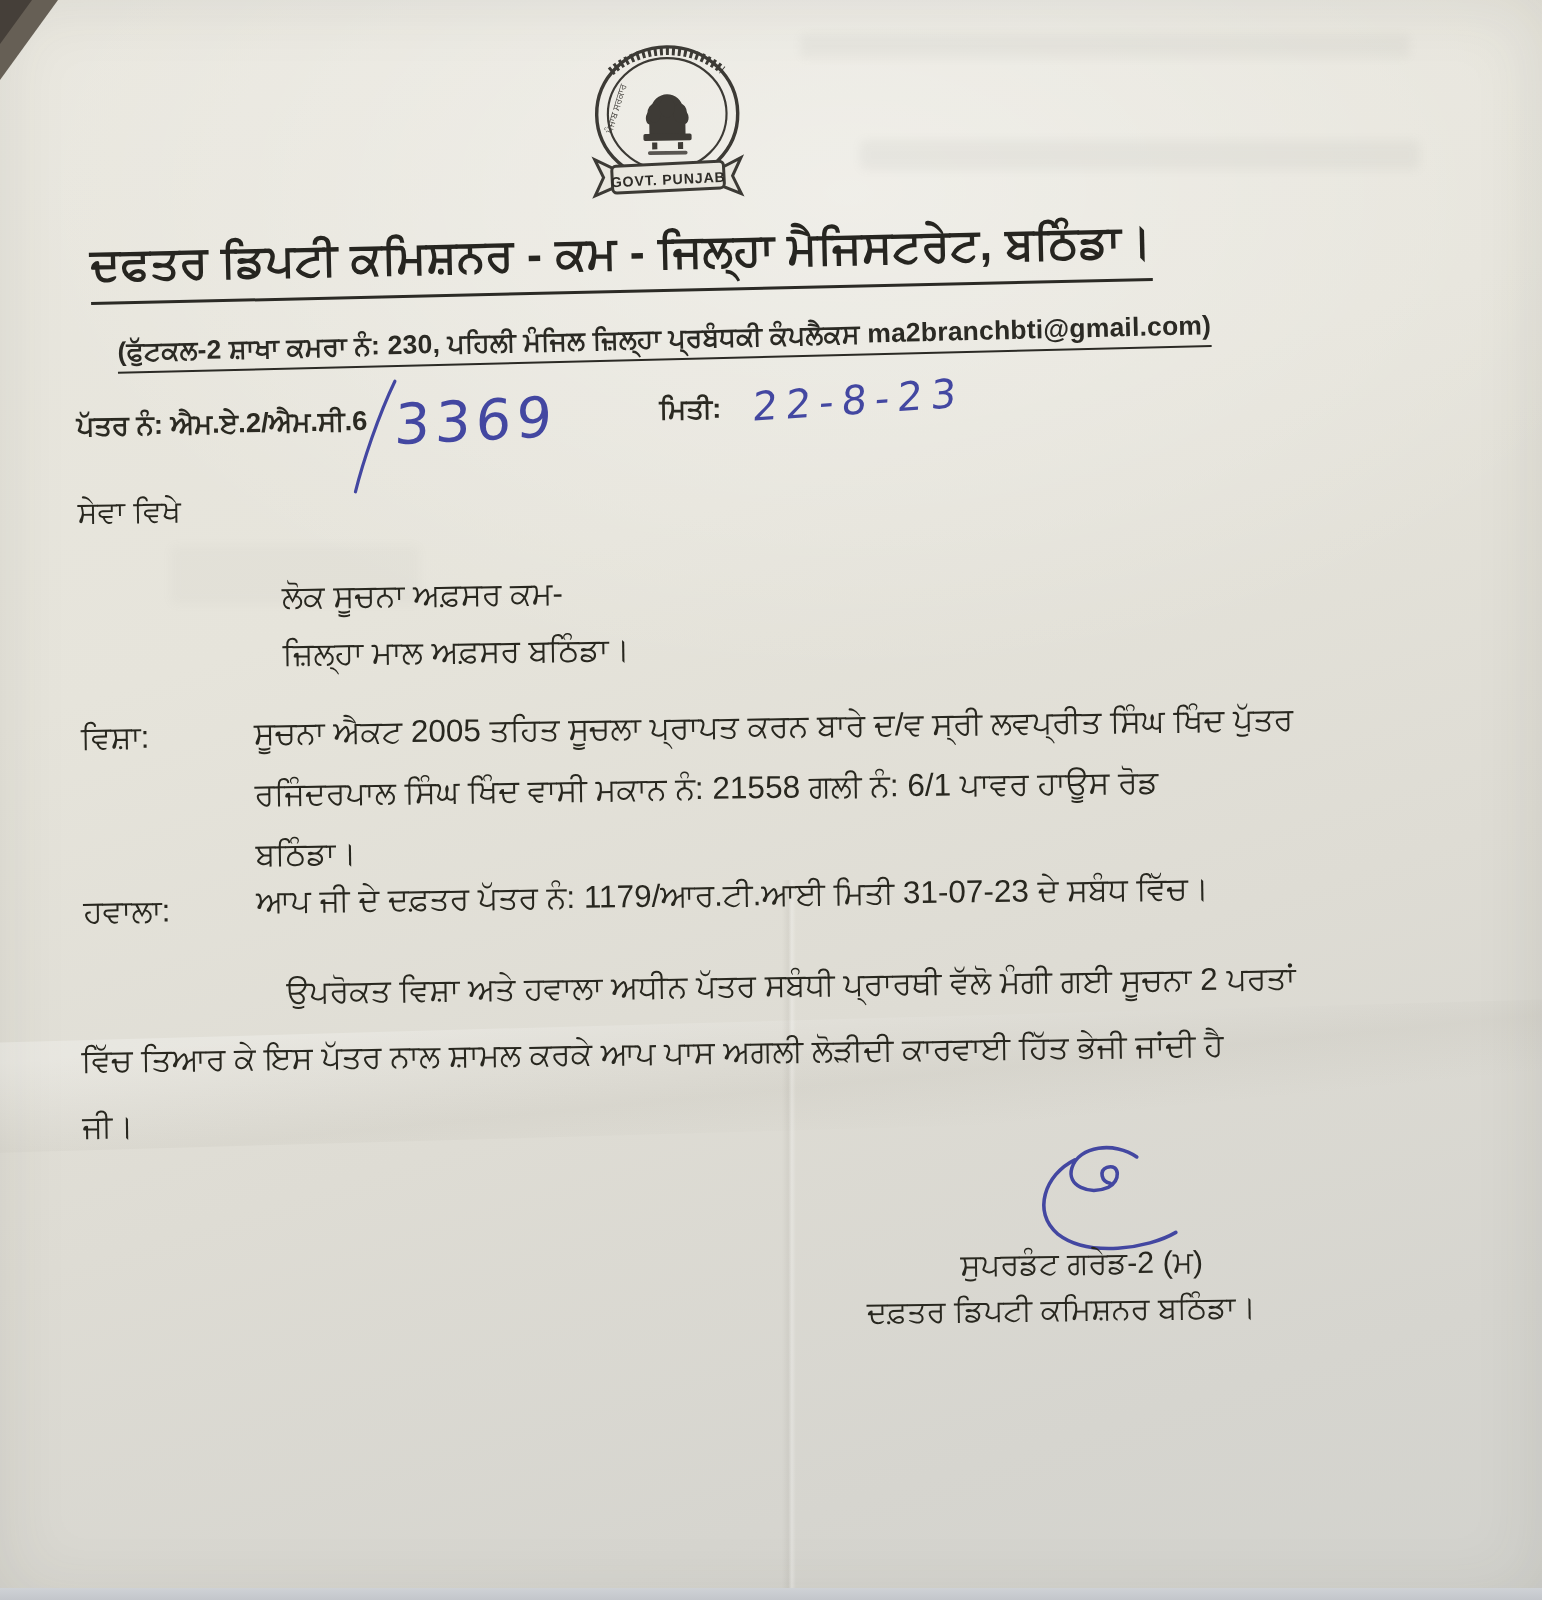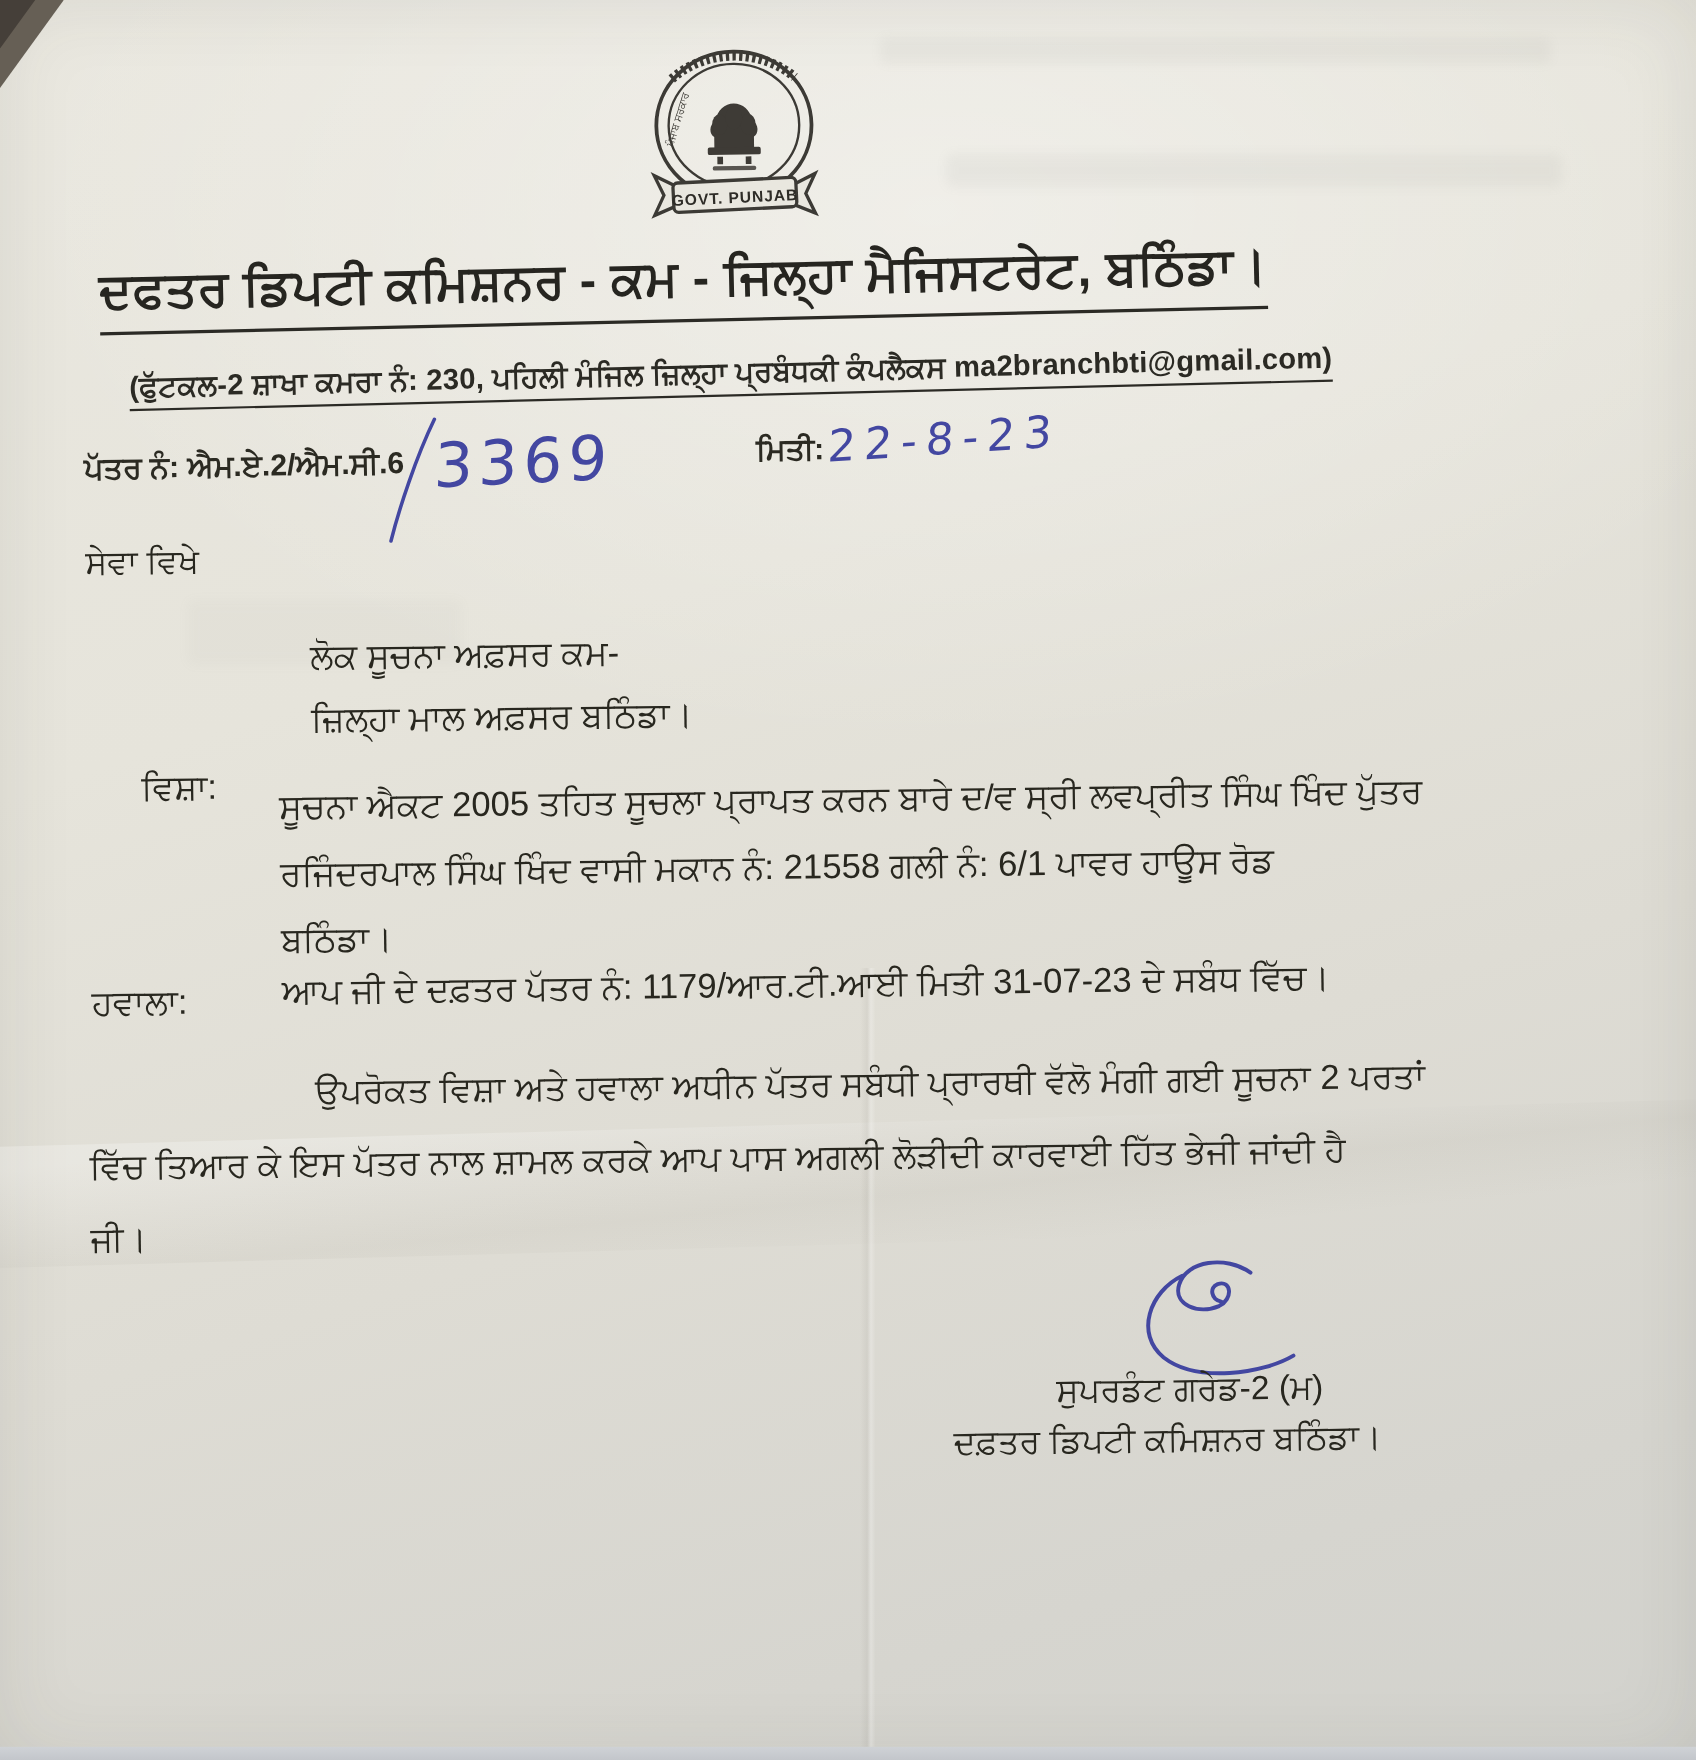--- a/index.html
+++ b/index.html
@@ -111,30 +111,30 @@
     </div>
     <div class="abs subtitle">
       <span class="ul">(ਫੁੱਟਕਲ-2 ਸ਼ਾਖਾ ਕਮਰਾ ਨੰ: 230, ਪਹਿਲੀ ਮੰਜਿਲ ਜ਼ਿਲ੍ਹਾ ਪ੍ਰਬੰਧਕੀ ਕੰਪਲੈਕਸ ma2branchbti@gmail.com)</span>
     </div>
 
     <div class="abs label" style="left:80px;top:400px;transform:rotate(-0.3deg);">ਪੱਤਰ ਨੰ: ਐਮ.ਏ.2/ਐਮ.ਸੀ.6</div>
     <svg class="abs" style="left:352px;top:372px;" width="52" height="118" viewBox="0 0 52 118">
       <path d="M6,114 C14,84 30,38 47,4" fill="none" stroke="#4347a1" stroke-width="3.2" stroke-linecap="round"></path>
     </svg>
     <div class="abs hand hand-number">3369</div>
-    <div class="abs label" style="left:691px;top:392px;">ਮਿਤੀ:</div>
+    <div class="abs label" style="left:663px;top:392px;">ਮਿਤੀ:</div>
     <div class="abs hand hand-date">22-8-23</div>
 
     <div class="abs bodytxt" style="left:80px;top:486px;font-size:30px;">ਸੇਵਾ ਵਿਖੇ</div>
     <div class="abs bodytxt addr">
       <div>ਲੋਕ ਸੂਚਨਾ ਅਫ਼ਸਰ ਕਮ-</div>
       <div>ਜ਼ਿਲ੍ਹਾ ਮਾਲ ਅਫ਼ਸਰ ਬਠਿੰਡਾ।</div>
     </div>
 
-    <div class="abs bodytxt" style="left:80px;top:689px;margin-left:48px;">ਵਿਸ਼ਾ:</div>
+    <div class="abs bodytxt" style="left:80px;top:710px;">ਵਿਸ਼ਾ:</div>
     <div class="abs bodytxt subj-lines">
       <div>ਸੂਚਨਾ ਐਕਟ 2005 ਤਹਿਤ ਸੂਚਲਾ ਪ੍ਰਾਪਤ ਕਰਨ ਬਾਰੇ ਦ/ਵ ਸ੍ਰੀ ਲਵਪ੍ਰੀਤ ਸਿੰਘ ਖਿੰਦ ਪੁੱਤਰ</div>
       <div>ਰਜਿੰਦਰਪਾਲ ਸਿੰਘ ਖਿੰਦ  ਵਾਸੀ ਮਕਾਨ ਨੰ: 21558 ਗਲੀ ਨੰ: 6/1 ਪਾਵਰ ਹਾਊਸ ਰੋਡ</div>
       <div>ਬਠਿੰਡਾ।</div>
     </div>
 
     <div class="abs bodytxt" style="left:80px;top:884px;">ਹਵਾਲਾ:</div>
     <div class="abs bodytxt" style="left:253px;top:876px;width:1200px;">ਆਪ ਜੀ ਦੇ ਦਫ਼ਤਰ ਪੱਤਰ ਨੰ: 1179/ਆਰ.ਟੀ.ਆਈ ਮਿਤੀ 31-07-23 ਦੇ ਸਬੰਧ ਵਿੱਚ।</div>
 
     <div class="abs bodytxt para">

